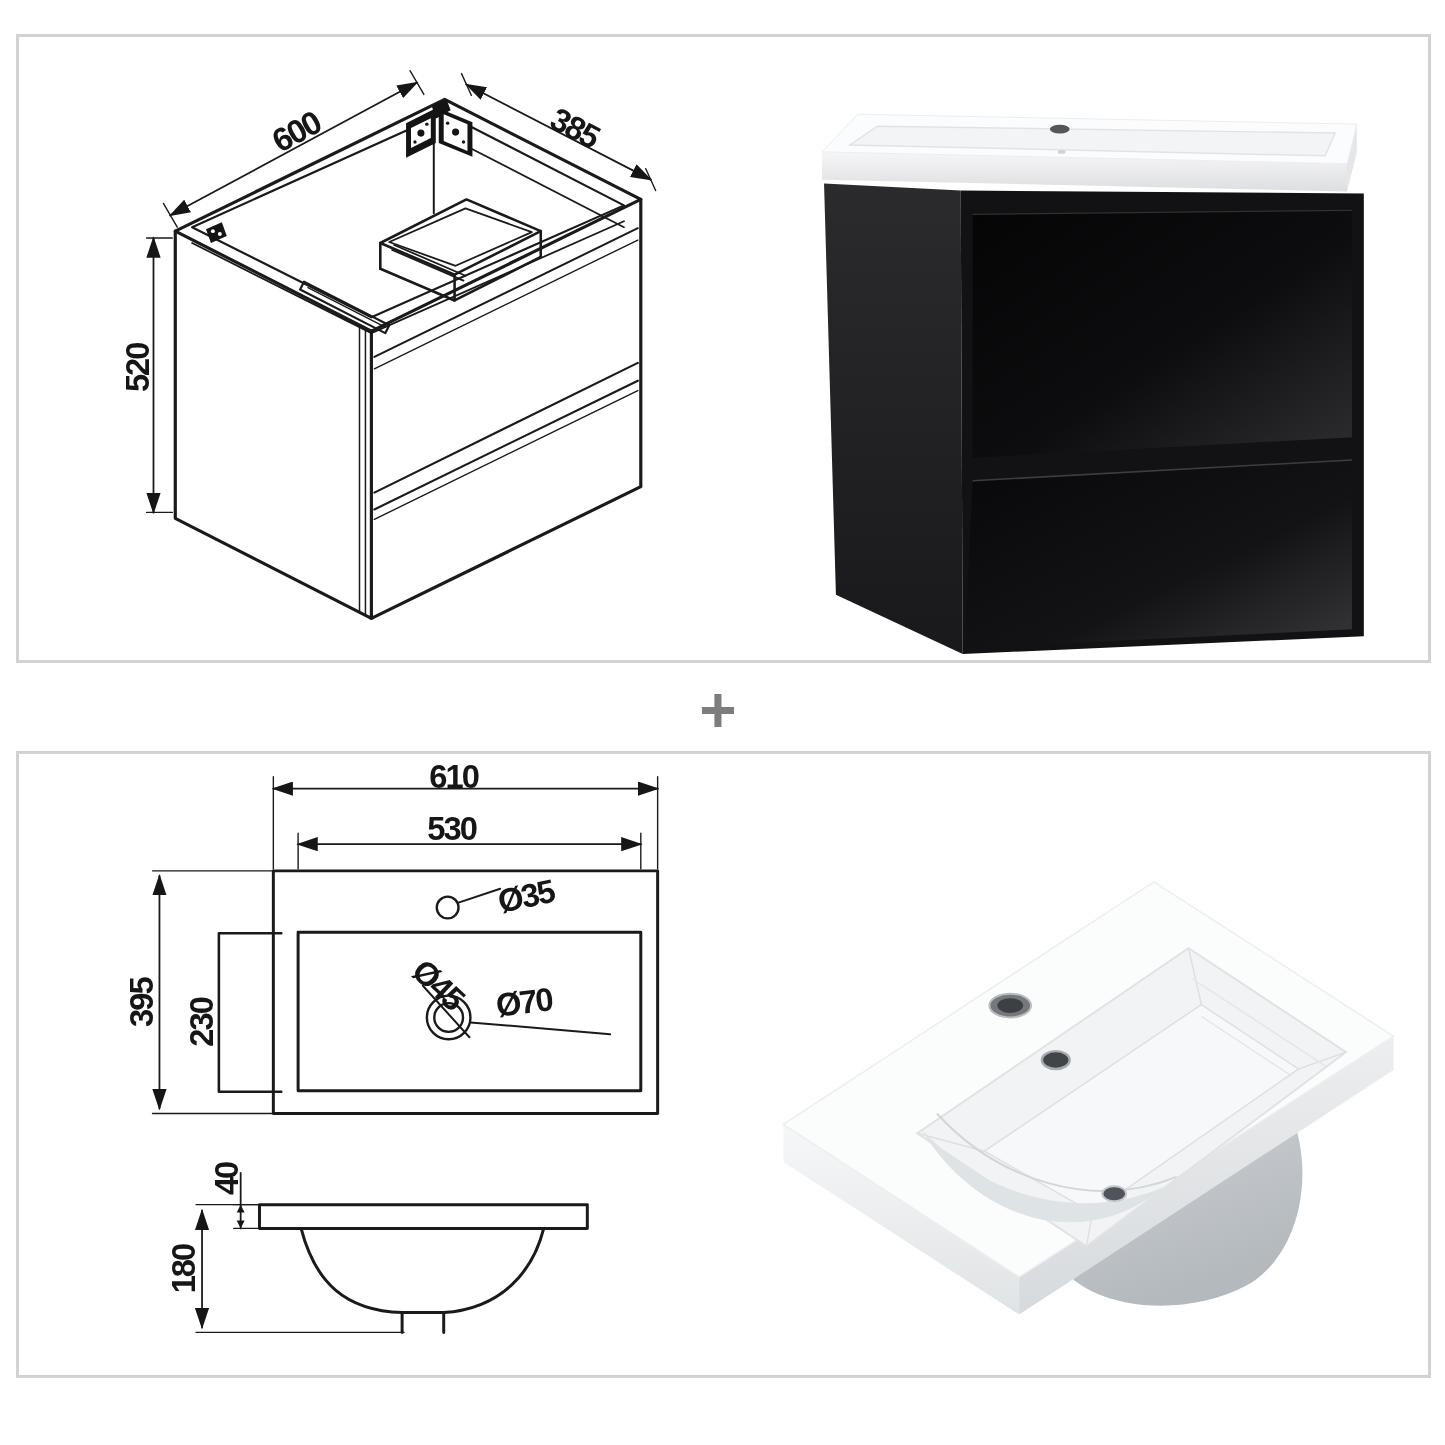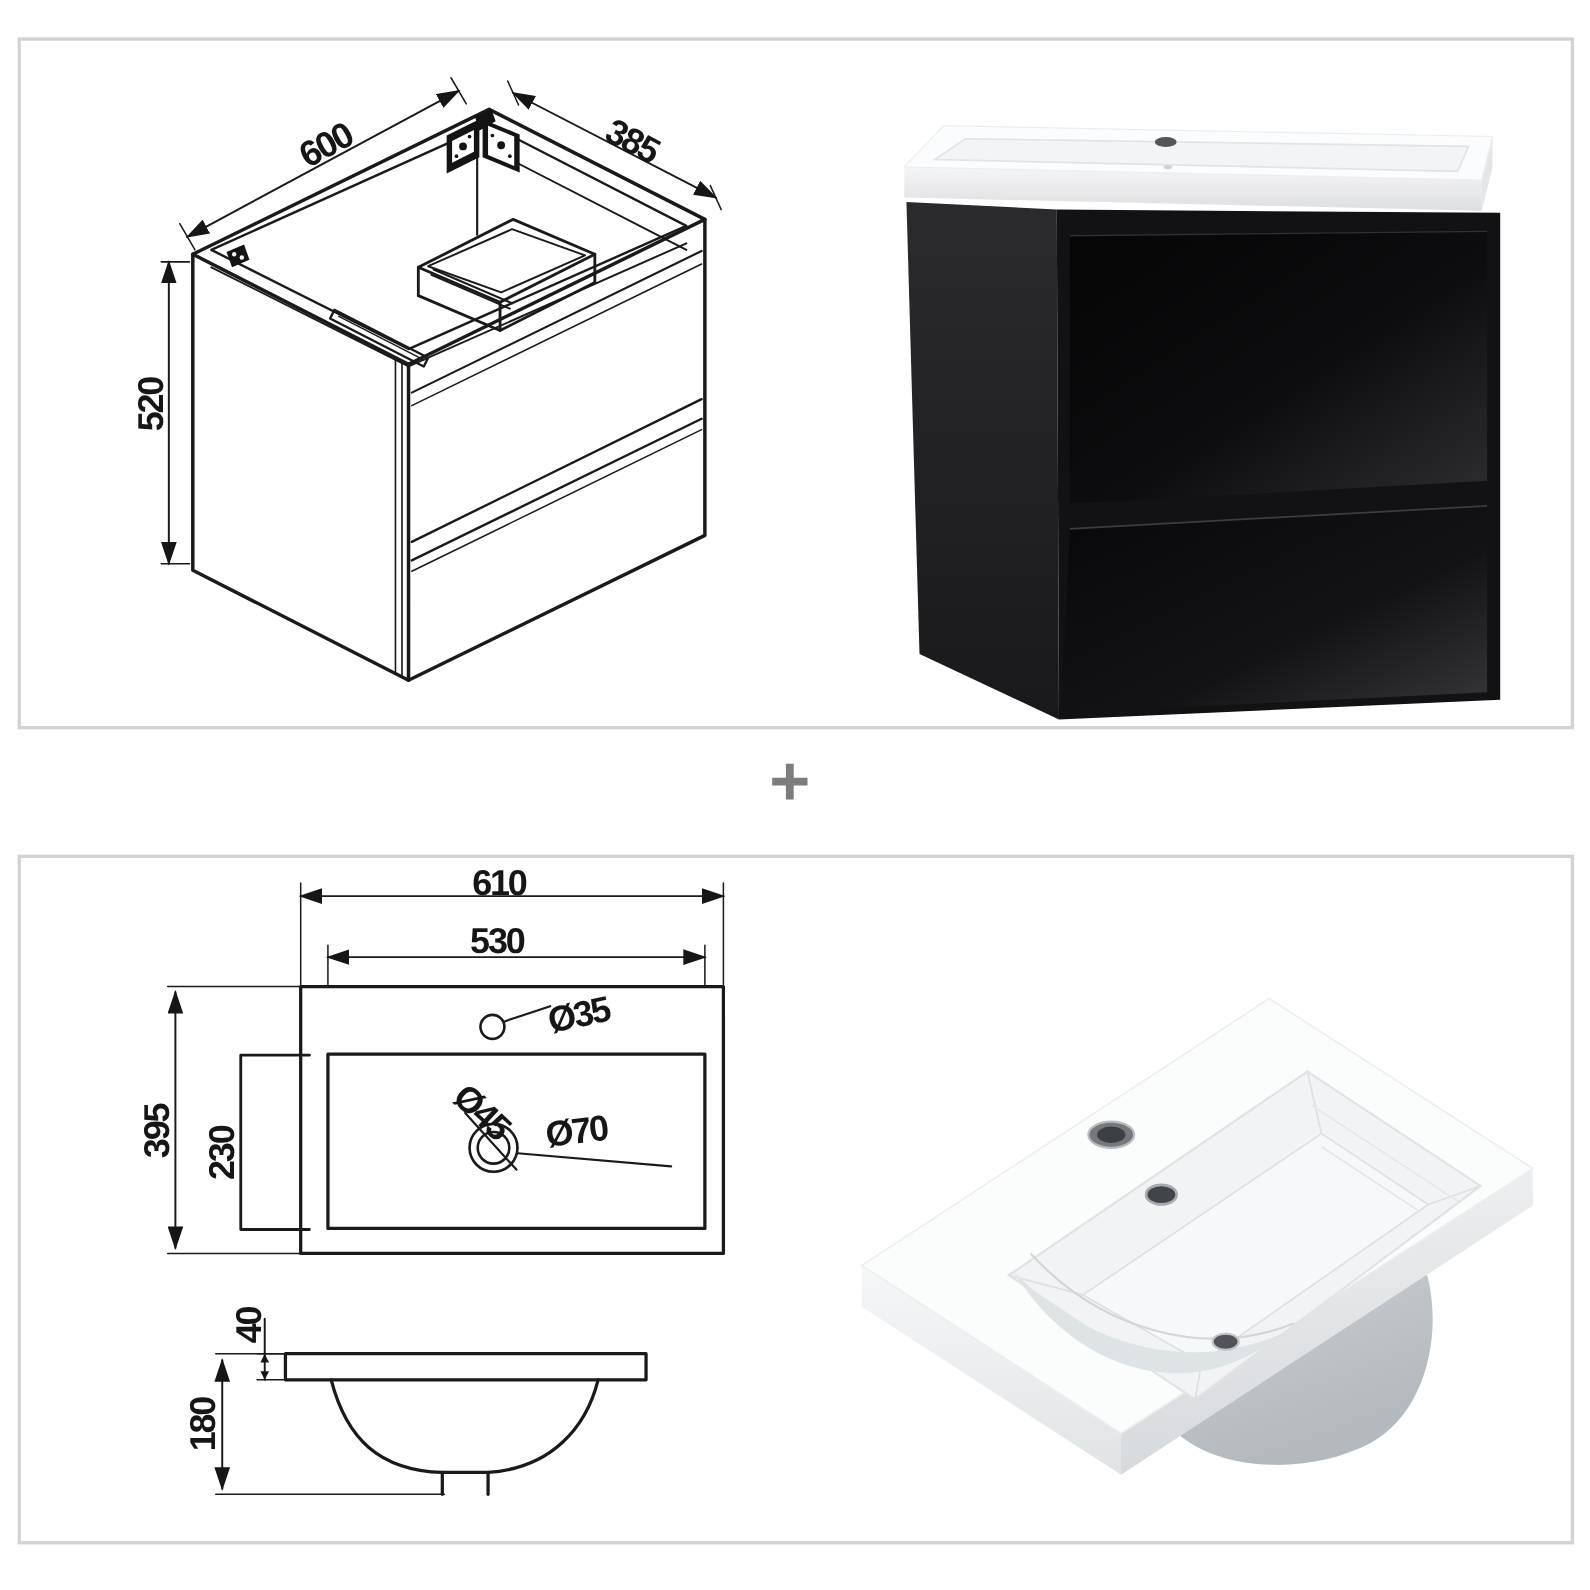--- a/index.html
+++ b/index.html
@@ -1,19 +1,19 @@
 <!DOCTYPE html>
 <html><head>
 <meta charset="utf-8">
 <style>
   html,body{margin:0;padding:0;background:#ffffff;}
   body{width:1445px;height:1445px;position:relative;font-family:"Liberation Sans",sans-serif;overflow:hidden;}
   .panel{position:absolute;left:16px;width:1415px;border:3px solid #d2d2d2;background:#ffffff;box-sizing:border-box;}
   .panel.top{top:34px;height:629px;}
-  .panel.bottom{top:777px;height:627px;}
+  .panel.bottom{top:751px;height:627px;}
   .panel svg{position:absolute;left:0;top:0;width:100%;height:100%;}
   .plus-separator{position:absolute;left:668px;top:672px;width:100px;height:76px;
     display:flex;align-items:center;justify-content:center;
     font-size:64px;font-weight:700;color:#7d7d7d;user-select:none;}
   text{font-family:"Liberation Sans",sans-serif;font-weight:700;fill:#161616;letter-spacing:-2px;}
   .dim{font-size:33px;}
 </style>
 </head>
 <body>
 

